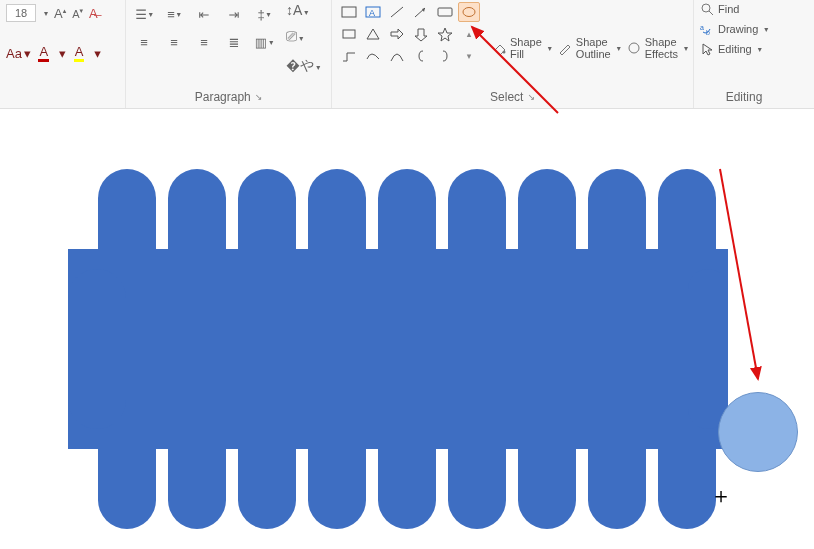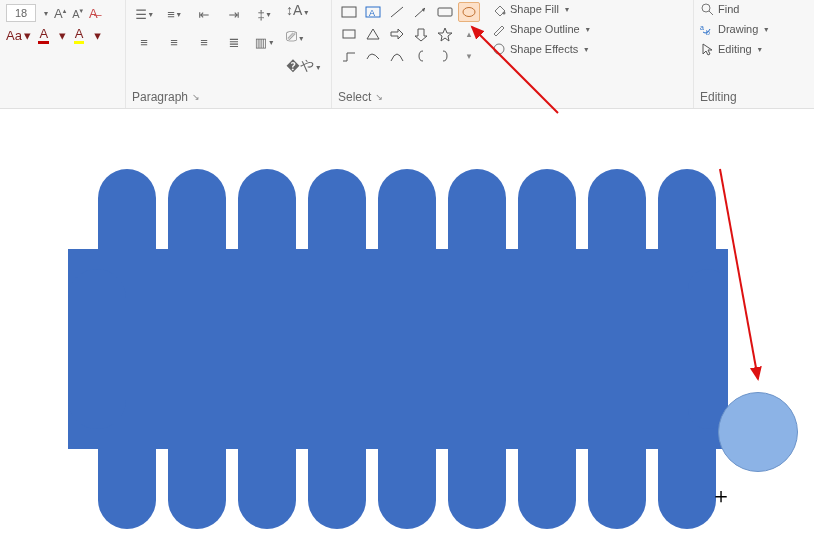--- a/index.html
+++ b/index.html
@@ -1,39 +1,39 @@
 <!DOCTYPE html>
 <html><head>
 <meta charset="utf-8">
 <style>
   html,body{margin:0;padding:0;font-family:"Segoe UI",Arial,sans-serif;font-size:12px;color:#444;background:#fff;width:814px;height:549px;overflow:hidden;}
   .ribbon{background:#f7f7f7;border-bottom:1px solid #e0e0e0;height:108px;display:flex;position:relative;}
   .group{display:flex;flex-direction:column;justify-content:space-between;padding:2px 6px 4px 6px;border-right:1px solid #e6e6e6;height:100%;box-sizing:border-box;}
   .group .body{flex:1;display:flex;align-items:flex-start;}
-  .group .title{text-align:center;color:#666;font-size:12px;display:flex;align-items:center;gap:4px;}
+  .group .title{text-align:center;color:#666;font-size:12px;display:flex;justify-content:center;align-items:center;gap:4px;}
   .dlaunch{font-size:9px;color:#888;cursor:pointer;}
   .caret{font-size:8px;color:#666;margin-left:2px;}
-  .font-col{display:flex;flex-direction:column;gap:4px;padding-top:2px;}
+  .font-col{display:flex;flex-direction:column;gap:22px;padding-top:2px;}
   .fontsize{display:flex;align-items:center;gap:6px;}
   .fontsize .sizebox{border:1px solid #ccc;background:#fff;width:28px;height:16px;line-height:16px;text-align:center;font-size:11px;color:#666;}
   .small-A{font-size:13px;color:#666;}
   .tiny-A{font-size:11px;color:#666;}
   .Aclear{font-size:13px;color:#c84a4a;}
   .font-lower{display:flex;align-items:center;gap:8px;}
   .font-lower span{color:#7f1d1d;font-size:13px;}
   .para-grid{display:grid;grid-template-columns:repeat(5,24px);grid-template-rows:24px 24px 24px;gap:4px 6px;}
   .para-grid .cell{display:flex;align-items:center;justify-content:center;color:#666;font-size:13px;}
   .para-extra{display:flex;flex-direction:column;gap:10px;margin-left:10px;color:#666;font-size:14px;}
   .shapes-grid{display:grid;grid-template-columns:repeat(6,22px);grid-template-rows:20px 20px 20px;gap:2px 2px;align-content:start;}
   .shapes-grid .sc{display:flex;align-items:center;justify-content:center;color:#5a5a5a;}
   .shapes-grid .sc svg{display:block;}
   .sc.highlight{background:#fde0c8;border:1px solid #e8b07a;border-radius:2px;}
   .big-btn{display:flex;flex-direction:column;align-items:center;justify-content:center;width:54px;font-size:11px;color:#555;gap:2px;}
   .big-btn .lbl{line-height:12px;text-align:center;}
-  .shape-opts{display:flex;flex-direction:column;gap:6px;margin-left:8px;font-size:11px;color:#555;}
+  .shape-opts{display:flex;flex-direction:row;gap:6px;margin-left:8px;font-size:11px;color:#555;margin-top:34px;}
   .shape-opts .opt{display:flex;align-items:center;gap:4px;}
   .editing{display:flex;flex-direction:column;gap:6px;font-size:11px;color:#555;justify-content:flex-end;}
   .editing .opt{display:flex;align-items:center;gap:4px;}
   svg{overflow:visible;}
   .canvas-area{position:relative;width:814px;height:441px;background:#fff;}
   .blue-shape{position:absolute;left:68px;top:60px;}
   .preview-circle{position:absolute;left:718px;top:283px;width:78px;height:78px;border-radius:50%;background:#8cb3e6;border:1px solid #6b93c9;}
   .cross{position:absolute;left:710px;top:372px;font-size:22px;color:#000;font-weight:200;}
   .red-arrow{position:absolute;pointer-events:none;}
 </style>

